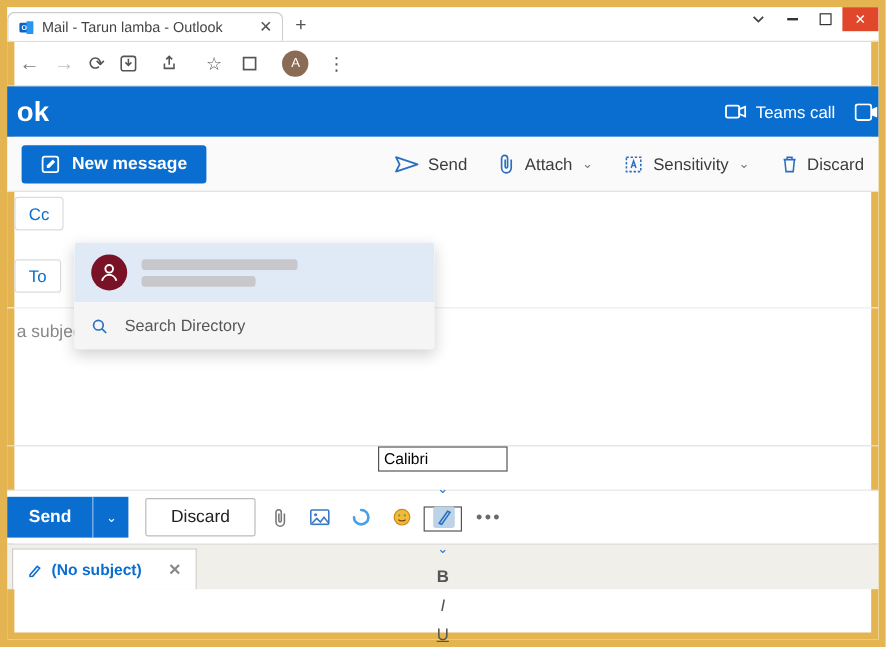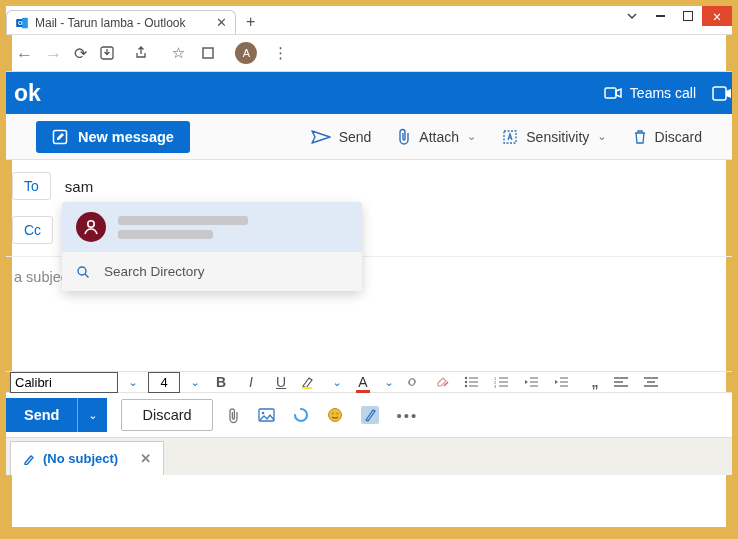--- a/index.html
+++ b/index.html
@@ -25,33 +25,33 @@
   .url .lock{color:#5a5a5a;}
   .url .addr{flex:1; white-space:nowrap; overflow:hidden; text-overflow:ellipsis;}
   .ricon{width:22px;text-align:center;color:#555;font-size:15px;}
   .avatar-circle{width:22px;height:22px;border-radius:50%;background:#8a6b54;color:#fff;display:flex;align-items:center;justify-content:center;font-size:11px;}
   .appbar{height:42px;background:#0a6dd0;display:flex;align-items:center;color:#fff;}
   .brand{padding:0 14px 0 8px;font-weight:600;font-size:23px;}
   .search{flex:0 0 350px;height:30px;background:#88c1f1;border-radius:4px;border:1px solid #3b92e2;display:flex;align-items:center;margin-left:160px;padding:0 10px;gap:10px;}
   .search input{background:transparent;border:none;outline:none;font-size:14.5px;color:#0a5db2;width:100%;}
   .search input::placeholder{color:#0a5db2;}
   .appbar .right{margin-left:auto;display:flex;align-items:center;gap:16px;font-size:14px;}
-  .toolbar{height:46px;border-bottom:1px solid #e2e2e2;background:#fafafa;display:flex;align-items:center;padding:0 30px;}
+  .toolbar{height:46px;border-bottom:1px solid #e2e2e2;background:#fafafa;display:flex;align-items:center;padding:0 12px;}
   .newmsg{background:#0a6dd0;color:#fff;border:none;height:32px;padding:0 16px;border-radius:3px;display:flex;align-items:center;gap:10px;font-size:14.5px;font-weight:600;}
   .tools-right{margin-left:auto;display:flex;align-items:center;gap:26px;color:#3c3c3c;font-size:14px;}
   .tbtn{display:flex;align-items:center;gap:8px;cursor:pointer;}
   .tbtn .ico{color:#2a6fc1;}
   .compose{position:relative;}
   .row{display:flex;align-items:center;padding:12px 14px 12px 6px;gap:14px;}
   .chip{border:1px solid #dcdcdc;border-radius:3px;padding:5px 11px;font-size:14px;color:#0a6dd0;background:#fff;}
   .toinput{flex:1;border:none;outline:none;font-size:15px;color:#222;}
   .sep{height:1px;background:#eee;}
   .subj{padding:12px 8px;color:#888;font-size:14.5px;}
   .body{height:74px;}
-  .formatbar{height:22px;border-top:1px solid #e2e2e2;border-bottom:1px solid #e2e2e2;display:flex;align-items:center;padding:0 4px;gap:8px;}
+  .formatbar{height:38px;border-top:1px solid #e2e2e2;border-bottom:1px solid #e2e2e2;display:flex;align-items:center;padding:0 4px;gap:8px;flex-direction:column;}
   .sel{border:1px solid #555;font-size:13px;padding:2px 4px;background:#fff;}
   .sel.font{width:108px;}
   .sel.sz{width:32px;text-align:center;}
   .caret{width:14px;color:#2a6fc1;text-align:center;font-size:11px;}
   .fmt{width:22px;text-align:center;color:#555;font-size:14px;}
   .fmt b{font-weight:700;}
   .sendbar{height:44px;display:flex;align-items:center;padding:0 0 0 0;background:#fff;gap:14px;}
   .sendbtn{display:flex;height:34px;}
   .sendbtn .s1{background:#0a6dd0;color:#fff;border:none;padding:0 18px;font-weight:600;font-size:14.5px;}
   .sendbtn .s2{background:#0a6dd0;color:#fff;border:none;border-left:1px solid rgba(255,255,255,.4);width:30px;font-size:11px;}
@@ -188,26 +188,26 @@
             <svg width="14" height="16" viewBox="0 0 14 16">
               <path d="M2 4h10M5 4V2h4v2M3 4l1 10h6l1-10" fill="none" stroke="#2a6fc1" stroke-width="1.3"></path>
             </svg>
           </span>
         <span>Discard</span>
       </div>
     </div>
   </div>
 
   <div class="compose">
+    <div class="row" style="padding-top:4px;">
+      <span class="chip">Cc</span>
+    </div>
     <div class="row">
       <span class="chip">To</span>
       <input class="toinput" value="sam" style="">
-    </div>
-    <div class="row" style="padding-top:4px;">
-      <span class="chip">Cc</span>
     </div>
     <div class="sep"></div>
     <div class="subj"><span>a subject</span></div>
     <div class="body"></div>
 
     <div class="popup">
       <div class="sug">
         <span class="av">
           <svg width="18" height="18" viewBox="0 0 18 18">
               <circle cx="9" cy="6" r="3.2" fill="none" stroke="#fff" stroke-width="1.6"></circle>

